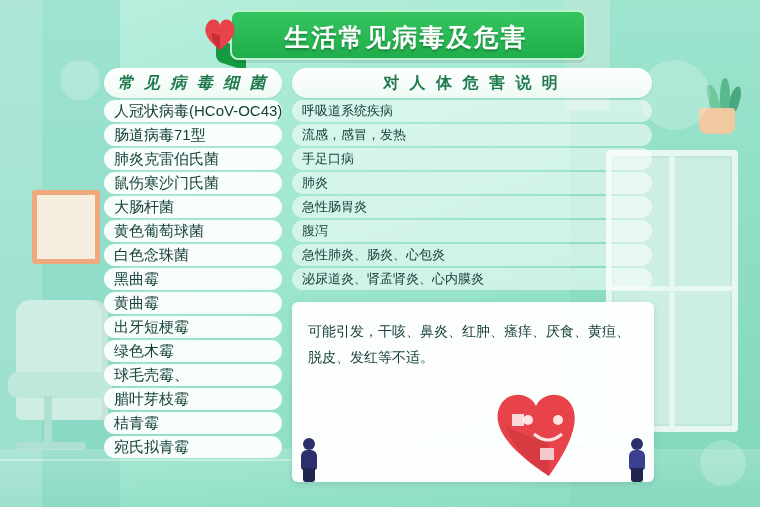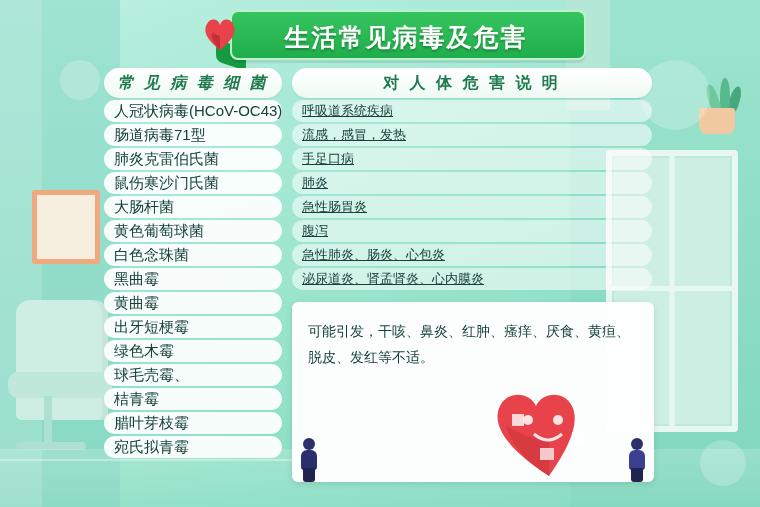--- a/index.html
+++ b/index.html
@@ -149,21 +149,20 @@
   .harm-list {
     position: absolute; left: 292px; top: 100px; width: 360px;
   }
   .harm-item {
     height: 22px; margin-bottom: 2px;
     display: flex; align-items: center;
     padding-left: 10px;
     color: #17403a; font-size: 13px; white-space: nowrap;
     background: rgba(255,255,255,0.55);
     border-radius: 11px;
-    text-decoration: underline;
   }
 
   
   .note-card {
     position: absolute; left: 292px; top: 302px; width: 362px; height: 180px;
     background: rgba(255,255,255,0.96);
     border-radius: 6px;
     box-shadow: 0 2px 6px rgba(0,0,0,0.10);
     overflow: hidden;
   }
@@ -230,22 +229,22 @@
     <div class="virus-item">肺炎克雷伯氏菌</div>
     <div class="virus-item">鼠伤寒沙门氏菌</div>
     <div class="virus-item">大肠杆菌</div>
     <div class="virus-item">黄色葡萄球菌</div>
     <div class="virus-item">白色念珠菌</div>
     <div class="virus-item">黑曲霉</div>
     <div class="virus-item">黄曲霉</div>
     <div class="virus-item">出牙短梗霉</div>
     <div class="virus-item">绿色木霉</div>
     <div class="virus-item">球毛壳霉、</div>
+    <div class="virus-item">腊叶芽枝霉</div>
     <div class="virus-item">桔青霉</div>
-    <div class="virus-item">腊叶芽枝霉</div>
     <div class="virus-item">宛氏拟青霉</div>
   </div>
 
   <div class="harm-list">
     <div class="harm-item">呼吸道系统疾病</div>
     <div class="harm-item">流感，感冒，发热</div>
     <div class="harm-item">手足口病</div>
     <div class="harm-item">肺炎</div>
     <div class="harm-item">急性肠胃炎</div>
     <div class="harm-item">腹泻</div>

